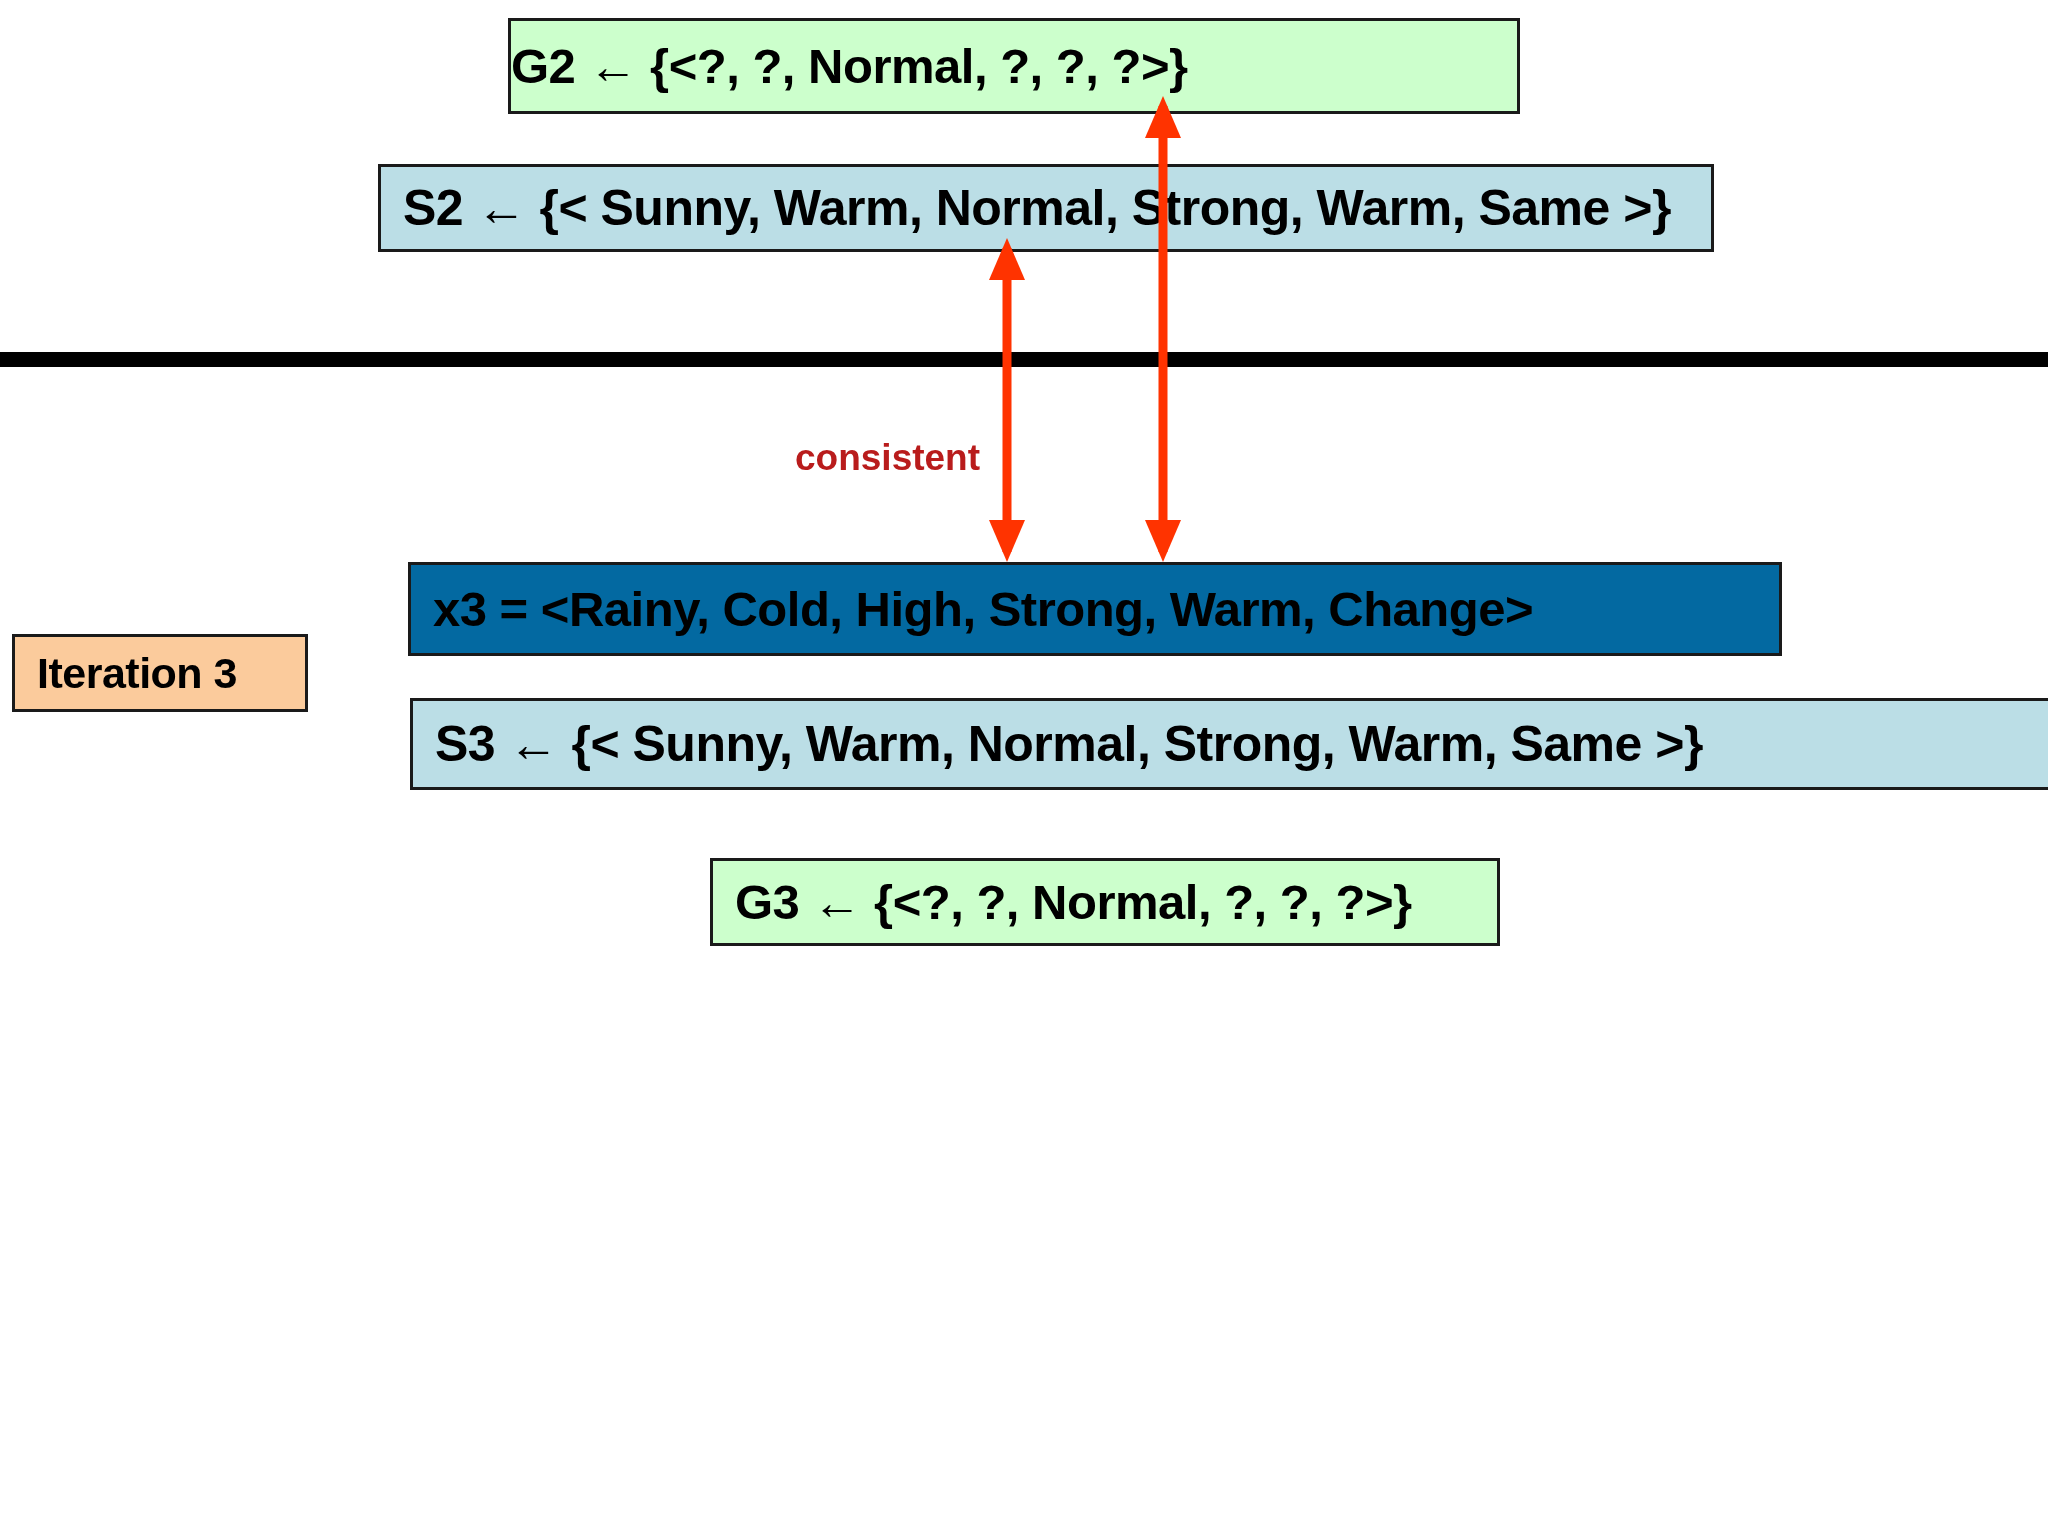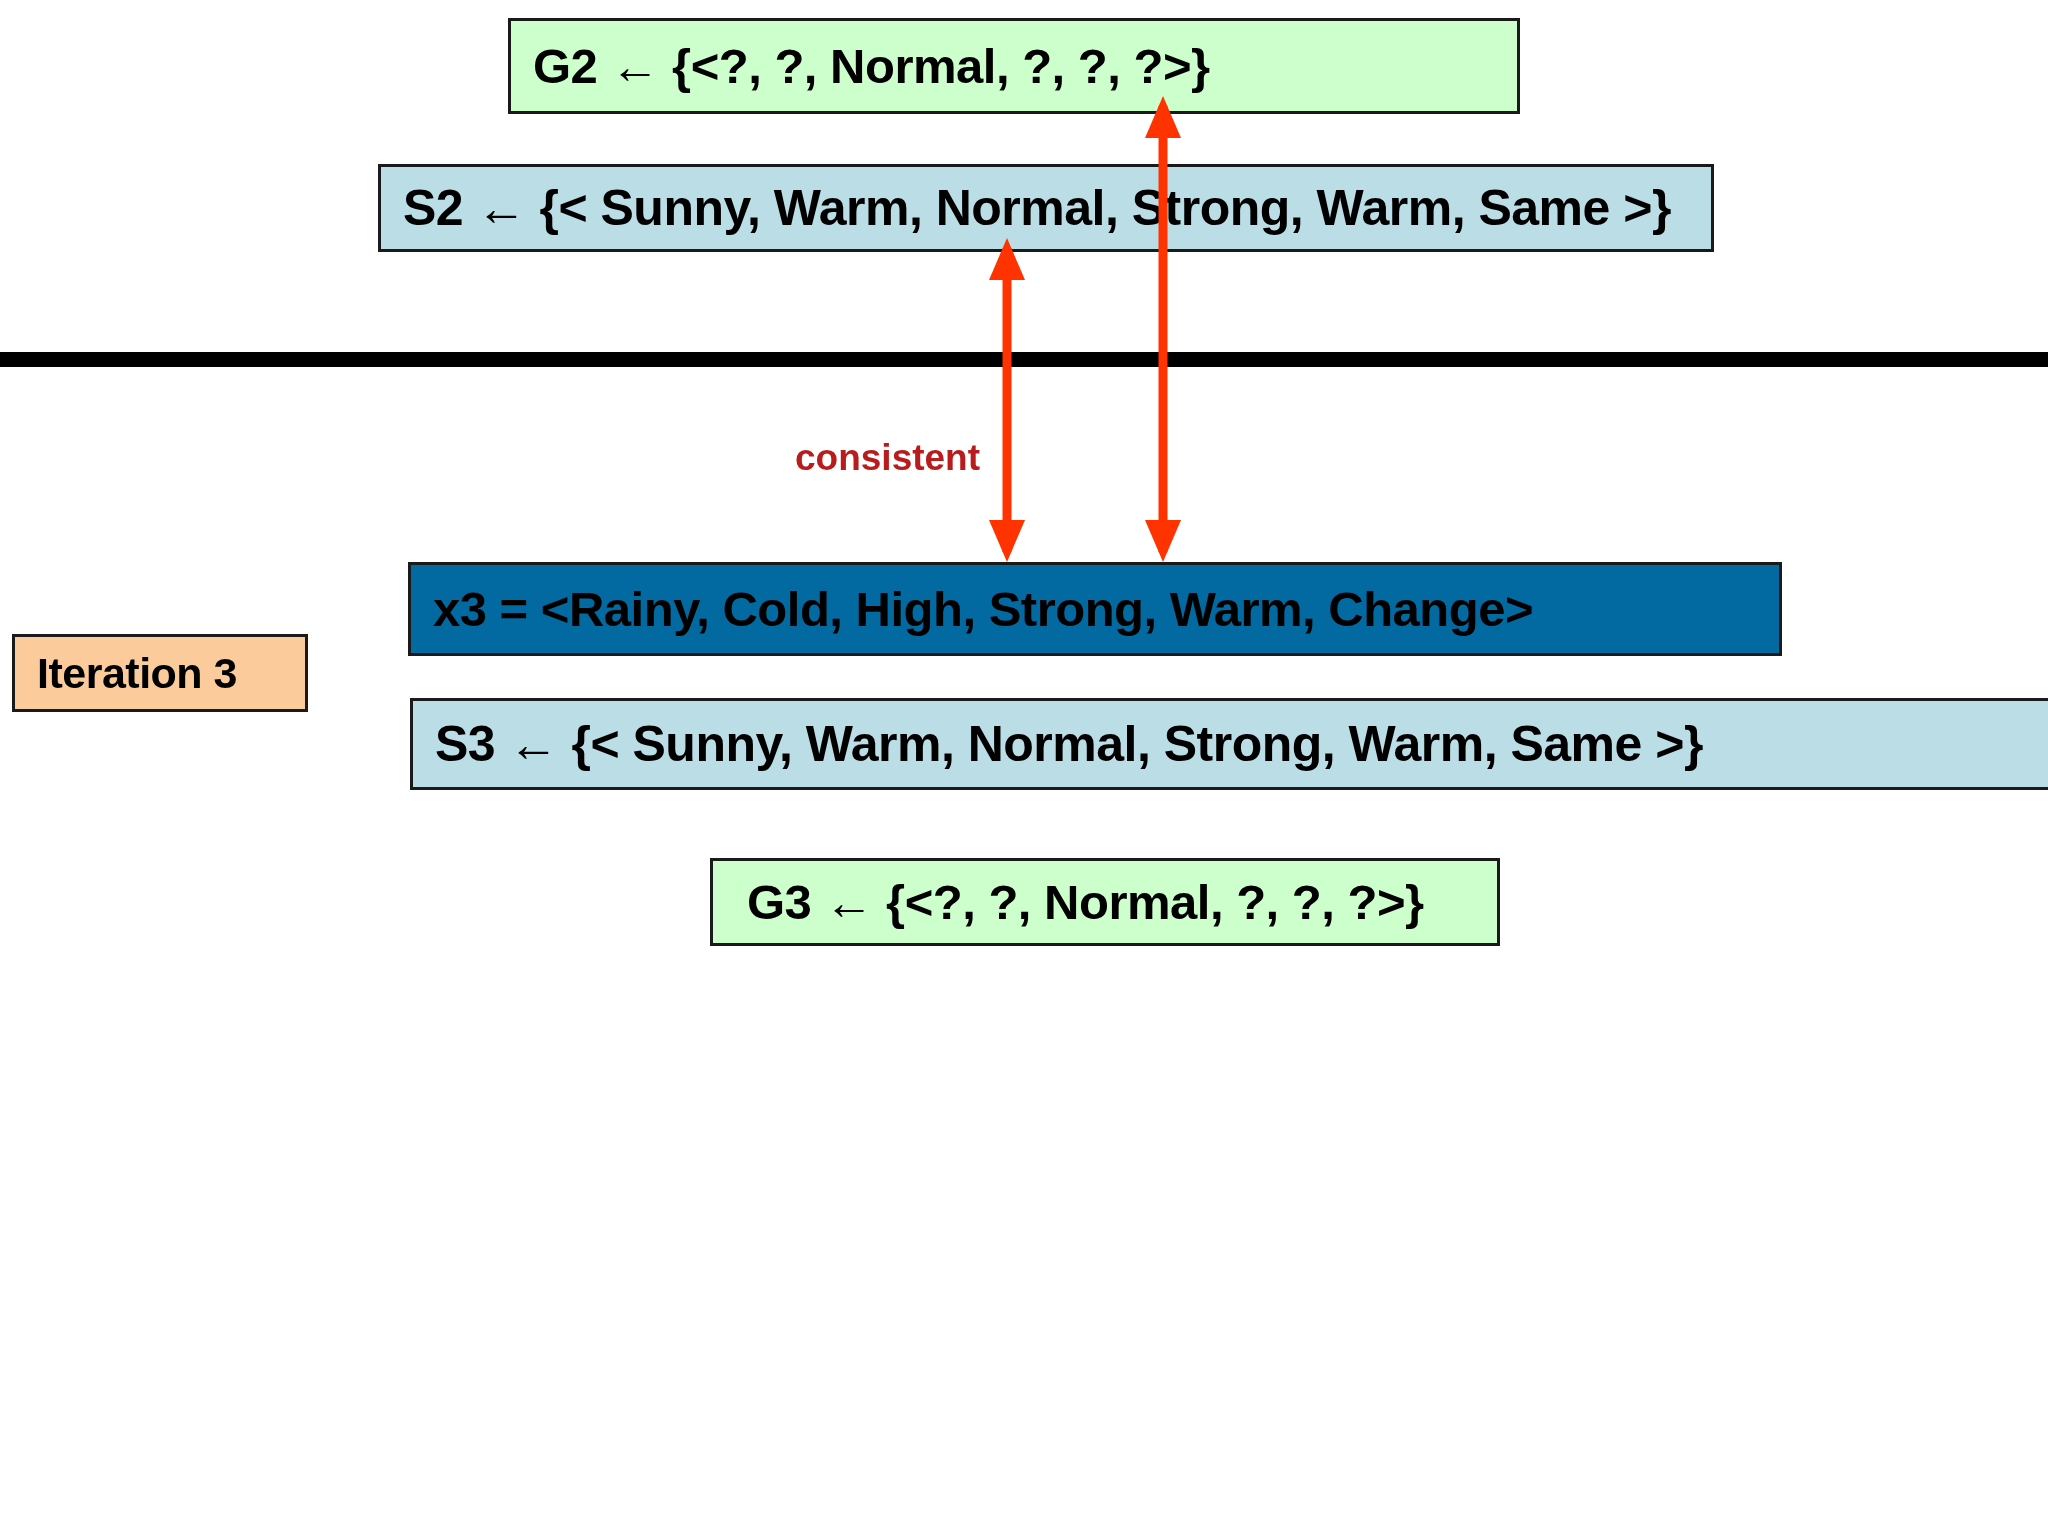--- a/index.html
+++ b/index.html
@@ -29,41 +29,41 @@
   }
 
   .node-green  { background: #CCFFCC; }
   .node-blue   { background: #BBDEE6; }
   .node-yellow { background: #0369a1; }
   .node-peach  { background: #FBCB9C; }
 
   
   #g2-box {
     left: 508px; top: 18px; width: 1012px; height: 96px;
-    font-size: 49px; padding-left: 22px;
+    font-size: 49px; 
   }
   #s2-box {
     left: 378px; top: 164px; width: 1336px; height: 88px;
     font-size: 50px; padding-left: 22px;
   }
   #x3-box {
     left: 408px; top: 562px; width: 1374px; height: 94px;
     font-size: 49px; padding-left: 22px;
   }
   #iteration-box {
     left: 12px; top: 634px; width: 296px; height: 78px;
     font-size: 43px; padding-left: 22px;
   }
   #s3-box {
     left: 410px; top: 698px; width: 1644px; height: 92px;
     font-size: 50px; padding-left: 22px;
   }
   #g3-box {
     left: 710px; top: 858px; width: 790px; height: 88px;
-    font-size: 49px; padding-left: 34px;
+    font-size: 49px; padding-left: 22px;
   }
 
   
   #divider {
     position: absolute;
     left: 0; top: 352px;
     width: 2048px; height: 15px;
     background: #000000;
   }
 

